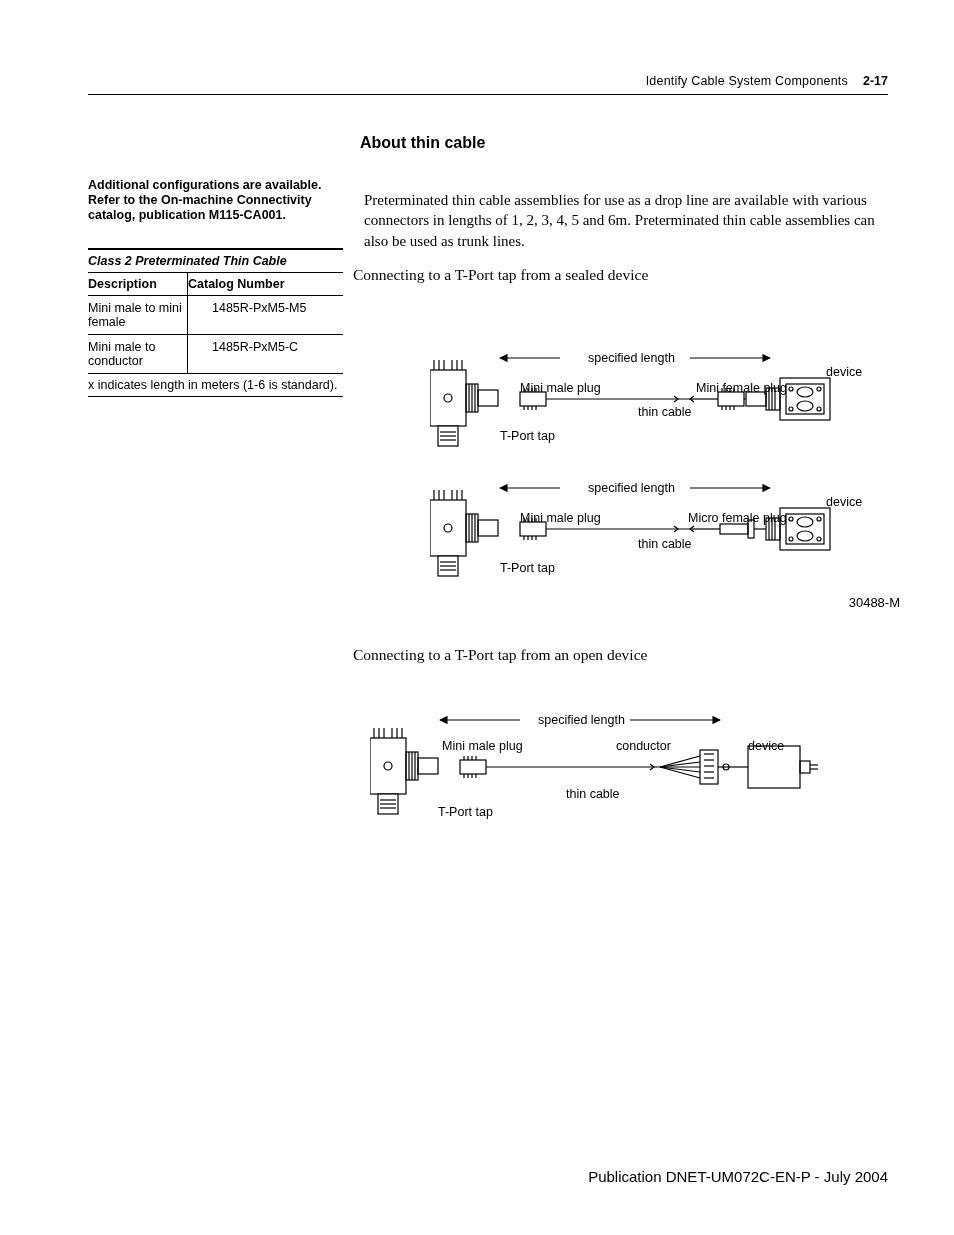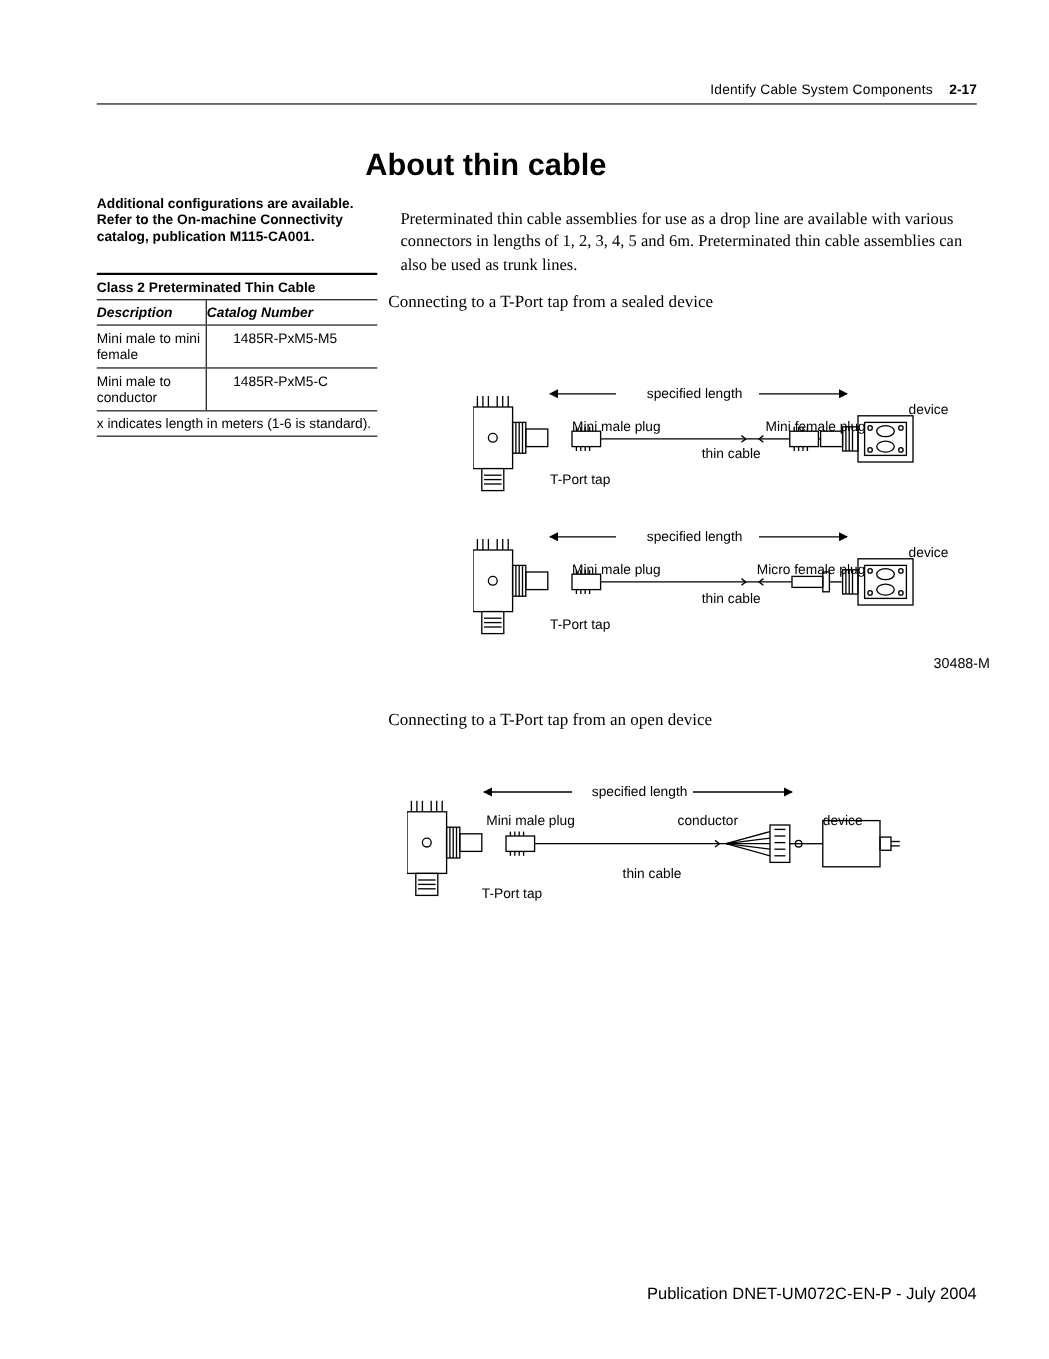--- a/index.html
+++ b/index.html
@@ -2,28 +2,28 @@
 <html><head>
 <meta charset="utf-8">
 <style>
   html,body{margin:0;padding:0;background:#fff;color:#000;font-family:Georgia,'Times New Roman',serif;}
   .page{width:954px;height:1235px;position:relative;box-sizing:border-box;}
   .sans{font-family:Helvetica,Arial,sans-serif;}
   .cond{font-family:'Arial Narrow','Helvetica Narrow',Arial,sans-serif;font-stretch:condensed;}
   .header{position:absolute;top:74px;left:88px;right:66px;height:20px;border-bottom:1px solid #000;}
   .header-title{position:absolute;right:40px;top:0;font-size:12.5px;letter-spacing:0.2px;}
   .header-page{position:absolute;right:0;top:0;font-size:12.5px;font-weight:bold;}
-  .title{position:absolute;left:332px;top:134px;font-weight:bold;font-size:28px;}
+  .title{position:absolute;left:360px;top:134px;font-weight:bold;font-size:16px;}
   .body-text{position:absolute;left:364px;top:190px;width:530px;font-size:15px;line-height:1.35;}
   .subhead{position:absolute;font-size:15.5px;}
   .sidenote{position:absolute;left:88px;top:178px;width:250px;font-weight:bold;font-size:12.5px;line-height:1.18;}
   .tbl{position:absolute;left:88px;top:248px;width:255px;font-size:12.5px;}
-  .tbl-title{font-weight:bold;padding:4px 0;border-top:2px solid #000;border-bottom:1px solid #000;}
+  .tbl-title{font-weight:bold;padding:4px 0;border-top:2px solid #000;border-bottom:1px solid #000;font-style:italic;}
   .tbl-head{display:flex;border-bottom:1px solid #000;}
-  .tbl-head>div{font-weight:bold;padding:4px 0;font-style:italic;}
+  .tbl-head>div{font-weight:bold;padding:4px 0;}
   .tbl-row{display:flex;border-bottom:1px solid #000;gap:24px;}
   .tbl-row>div{padding:5px 4px 5px 0;line-height:1.12;}
   .c1{width:100px;border-right:1px solid #000;box-sizing:border-box;padding-right:6px;}
   .c2{flex:1;padding-left:6px;}
   .tbl-foot{padding:4px 0;border-bottom:1px solid #000;line-height:1.12;}
   .fig{position:absolute;}
   .fig svg{display:block;}
   .figcap{position:absolute;font-size:13px;}
   .footer{position:absolute;bottom:50px;right:66px;font-size:15px;}
   .diag-label{font-family:Helvetica,Arial,sans-serif;font-size:12.5px;}

